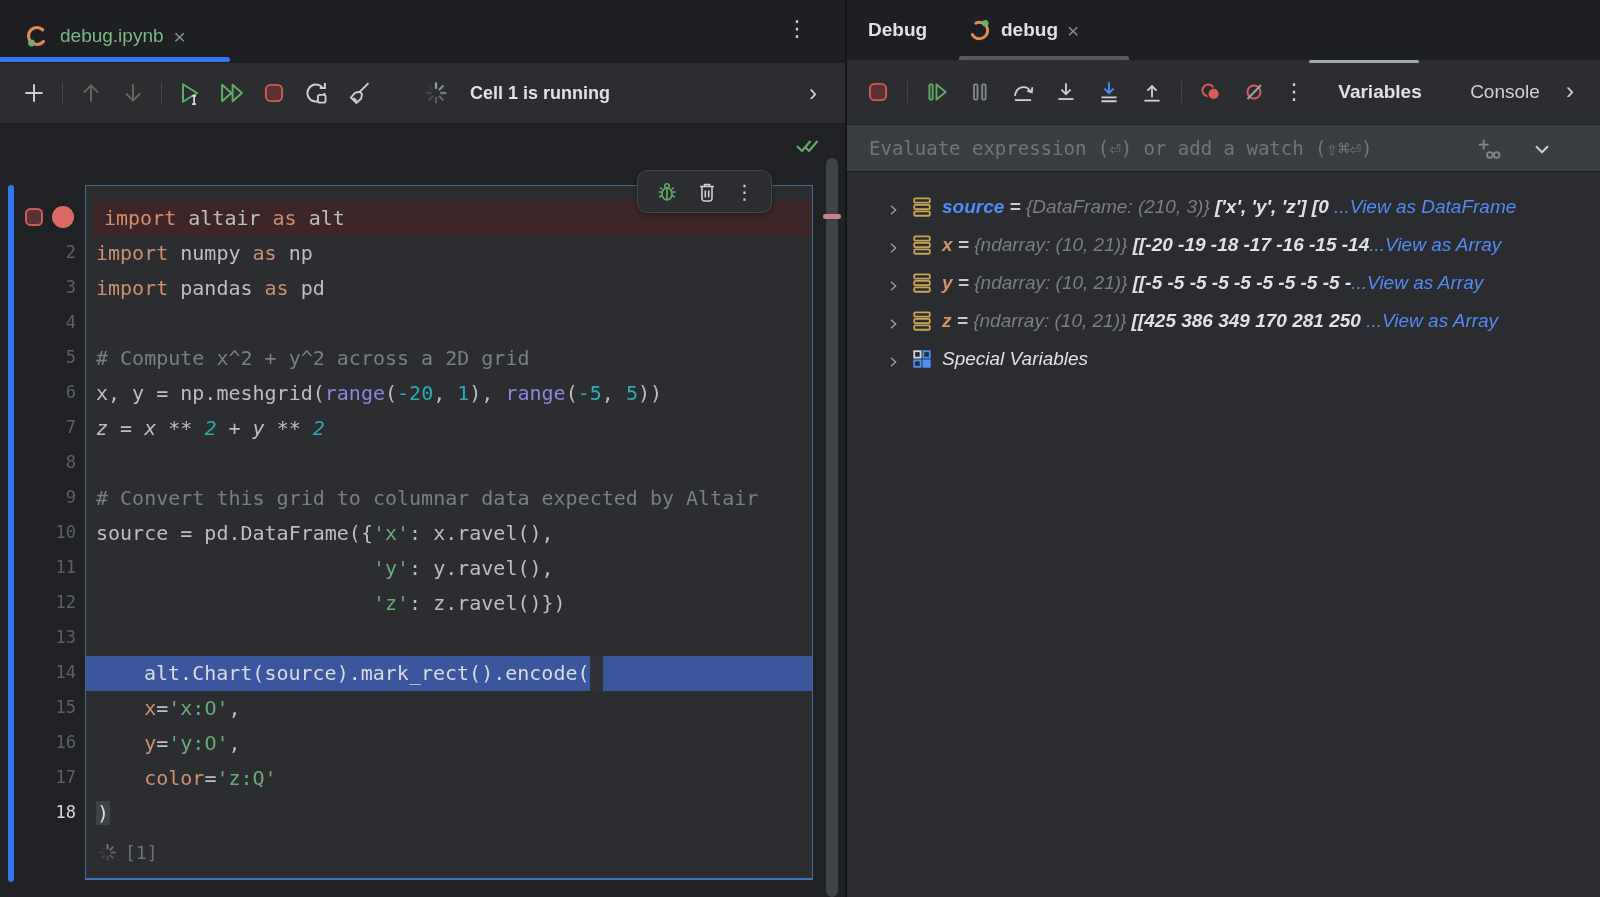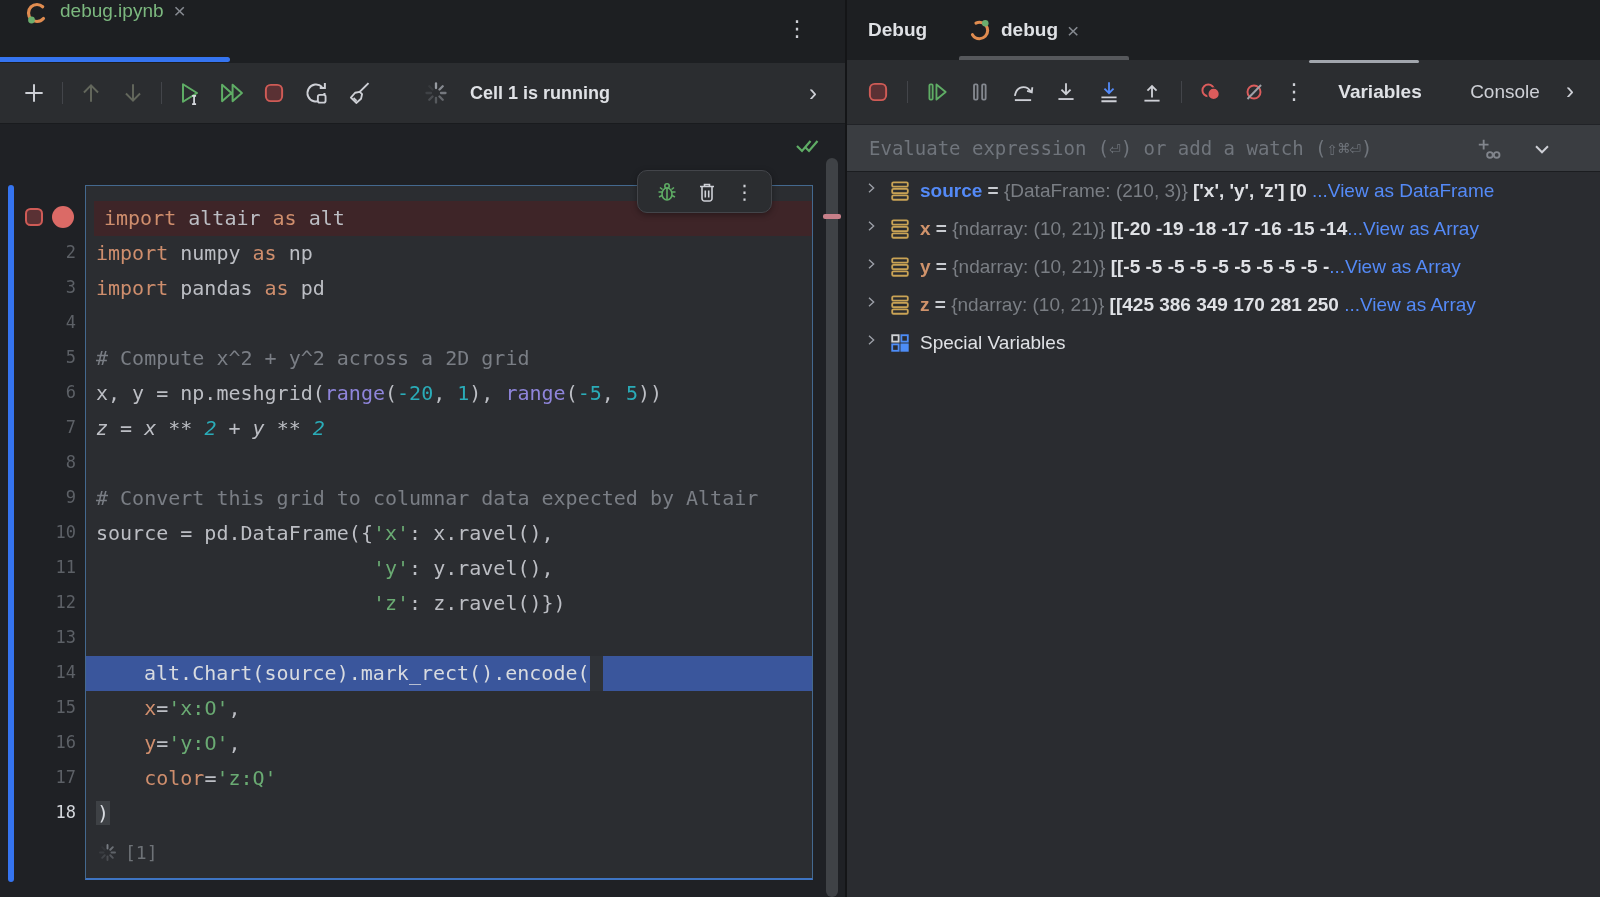--- a/index.html
+++ b/index.html
@@ -4,21 +4,21 @@
 <style>
   * { margin:0; padding:0; box-sizing:border-box; }
   html,body { width:1600px; height:897px; background:#1d1f22; overflow:hidden;
               font-family:"Liberation Sans", sans-serif; }
   svg { display:block; }
 
   
   #leftpane { position:absolute; left:0; top:0; width:845px; height:897px; background:#1d1f22; }
 
   #lp-tabbar { position:absolute; left:0; top:0; width:845px; height:62px; background:#1d1f22; }
-  .tab { position:absolute; left:14px; top:0; height:72px; display:flex; gap:10px; padding:0 10px; }
+  .tab { position:absolute; left:14px; top:0; height:72px; display:flex; align-items:center; gap:10px; padding:0 10px; }
   .tab-title-green { color:#7cb87f; font-size:19px; }
   .tab-close { color:#868a91; font-size:21px; line-height:1; cursor:default; }
   #lp-tab-indicator { position:absolute; left:0; top:57px; width:230px; height:5px; background:#3574f0; border-radius:0 3px 3px 0; }
   .kebab { color:#ced0d6; font-size:20px; letter-spacing:0; line-height:1; }
   #lp-kebab { position:absolute; left:786px; top:18px; font-size:22px; }
 
   #lp-toolbar { position:absolute; left:0; top:63px; width:845px; height:61px; background:#2b2d30; border-bottom:1px solid #191b1e; display:flex; align-items:center; padding-left:20px; gap:14px; }
   .tb-sep { width:1px; height:22px; background:#43454a; }
   .tb-ic { width:28px; height:28px; display:flex; align-items:center; justify-content:center; }
   #lp-status { color:#dfe1e5; font-size:18px; font-weight:600; margin-left:6px; }
@@ -69,21 +69,21 @@
   #tab-variables-underline { position:absolute; left:462px; top:60px; width:110px; height:3px; background:#a2a6ad; border-radius:2px; }
   #tab-console { left:597px; width:90px; text-align:center; color:#ced0d6; }
   #rp-tabs-chevron { position:absolute; left:703px; top:0; height:64px; line-height:62px; color:#ced0d6; font-size:24px; pointer-events:auto; }
 
   #rp-eval { position:absolute; left:0; top:124px; width:100%; height:48px; background:#3a3d41; border-top:1px solid #212327; border-bottom:1px solid #1b1d20; }
   #rp-eval-text { position:absolute; left:22px; top:0; height:48px; line-height:46px; font-family:"DejaVu Sans Mono", monospace; font-size:19px; color:#70757c; white-space:pre; }
   #rp-eval-add { position:absolute; left:628px; top:11px; }
   #rp-eval-chev { position:absolute; left:682px; top:11px; }
 
   #rp-tree { position:absolute; left:0; top:172px; width:100%; height:725px; background:#2a2c30; padding-top:8px; }
-  .var-row { height:38px; display:flex; align-items:flex-start; padding-left:16px; white-space:pre; overflow:hidden; }
+  .var-row { height:38px; display:flex; align-items:flex-end; padding-left:38px; white-space:pre; overflow:hidden;font-style:italic; }
   .var-chev { margin-right:10px; flex:0 0 auto; }
   .var-ic { margin-right:9px; flex:0 0 auto; }
   .var-row span { font-size:19px; }
   .vname-blue { color:#548af7; font-weight:700; }
   .vname-tan { color:#d0936b; font-weight:700; }
   .veq { color:#c8cbd0; font-weight:700; }
   .vtype { color:#7a7e84; }
   .vval { color:#dfe1e5; font-weight:700; }
   .vlink { color:#548af7; }
   .vspecial { color:#dfe1e5; }

